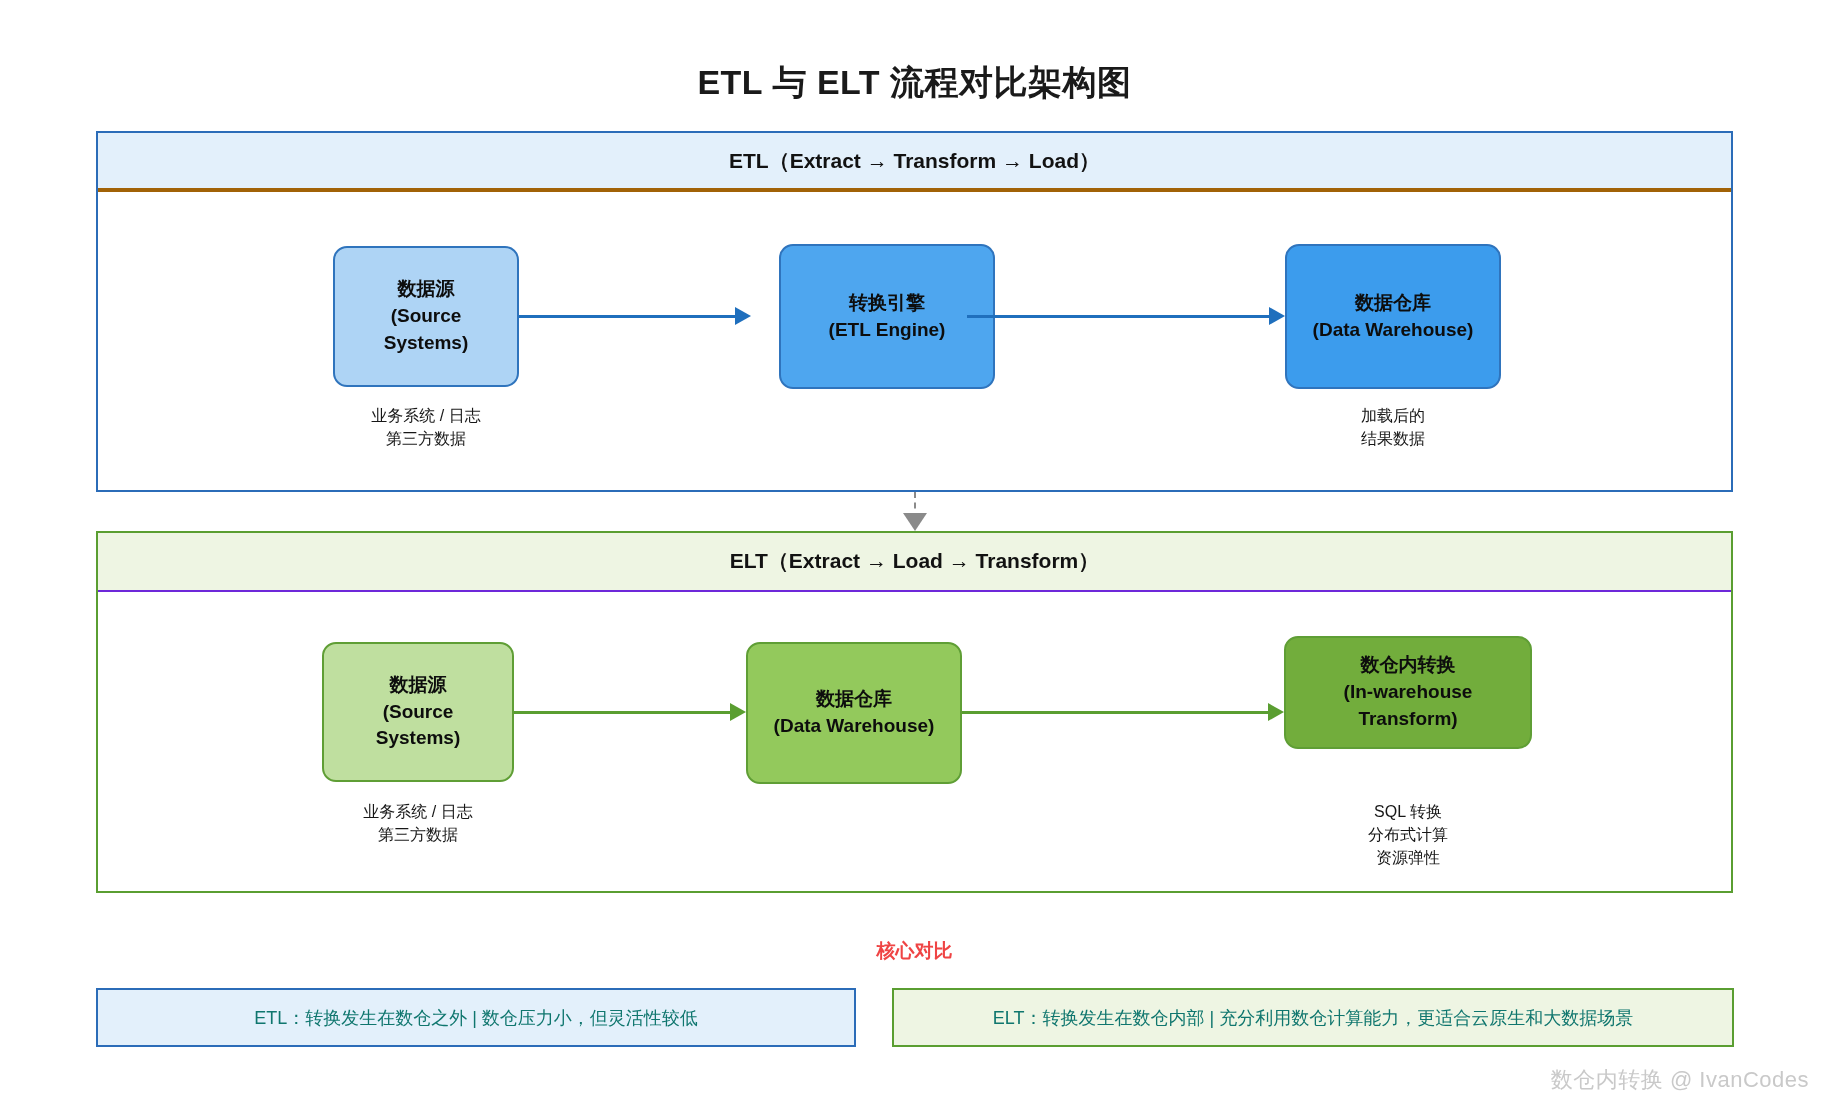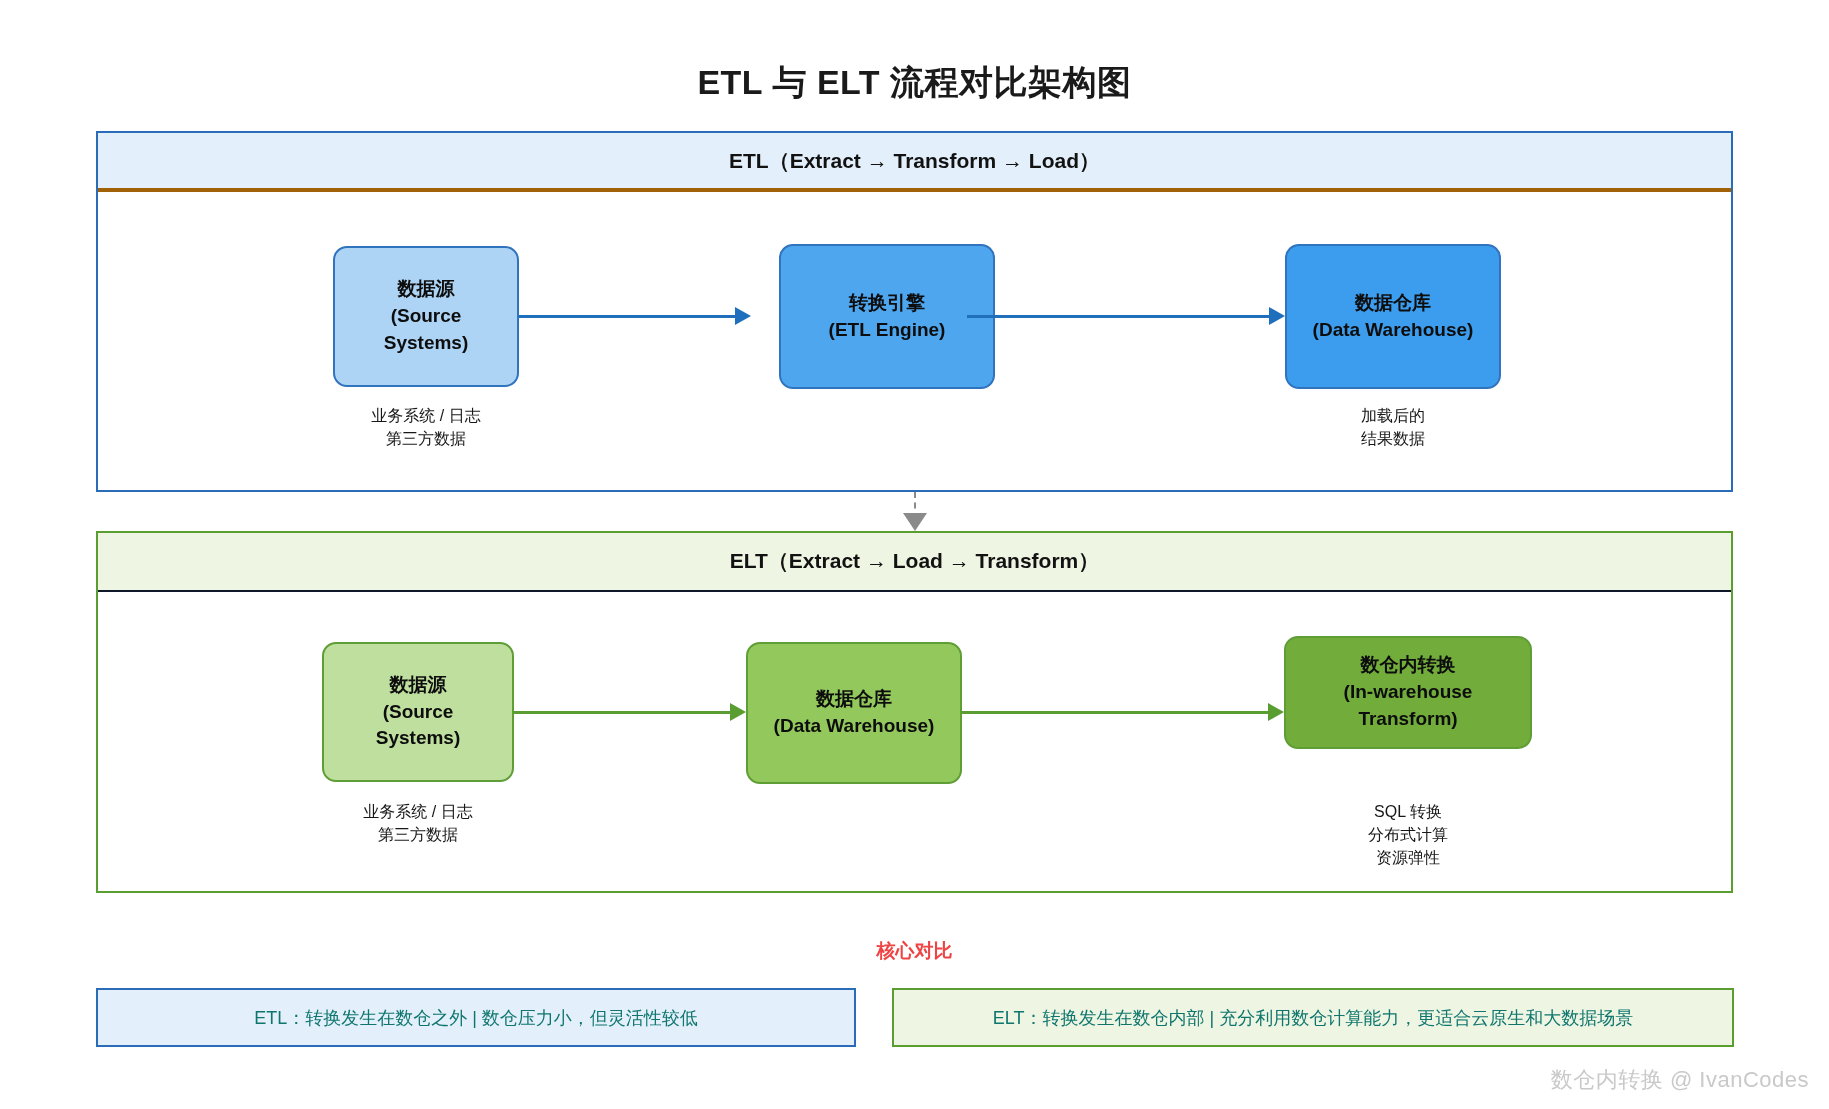--- a/index.html
+++ b/index.html
@@ -60,21 +60,21 @@
     font-size: 21px;
     font-weight: bold;
     color: #121212;
   }
   .panel-etl .panel-header {
     background: #e3f0fb;
     border-bottom: 4px solid #a16207;
   }
   .panel-elt .panel-header {
     background: #eef5e3;
-    border-bottom: 2px solid #0f172a;
+    border-bottom: 2px solid #6d28d9;
   }
 
   .panel-body {
     position: relative;
     width: 100%;
     height: calc(100% - 59px);
   }
 
   
   .node {

